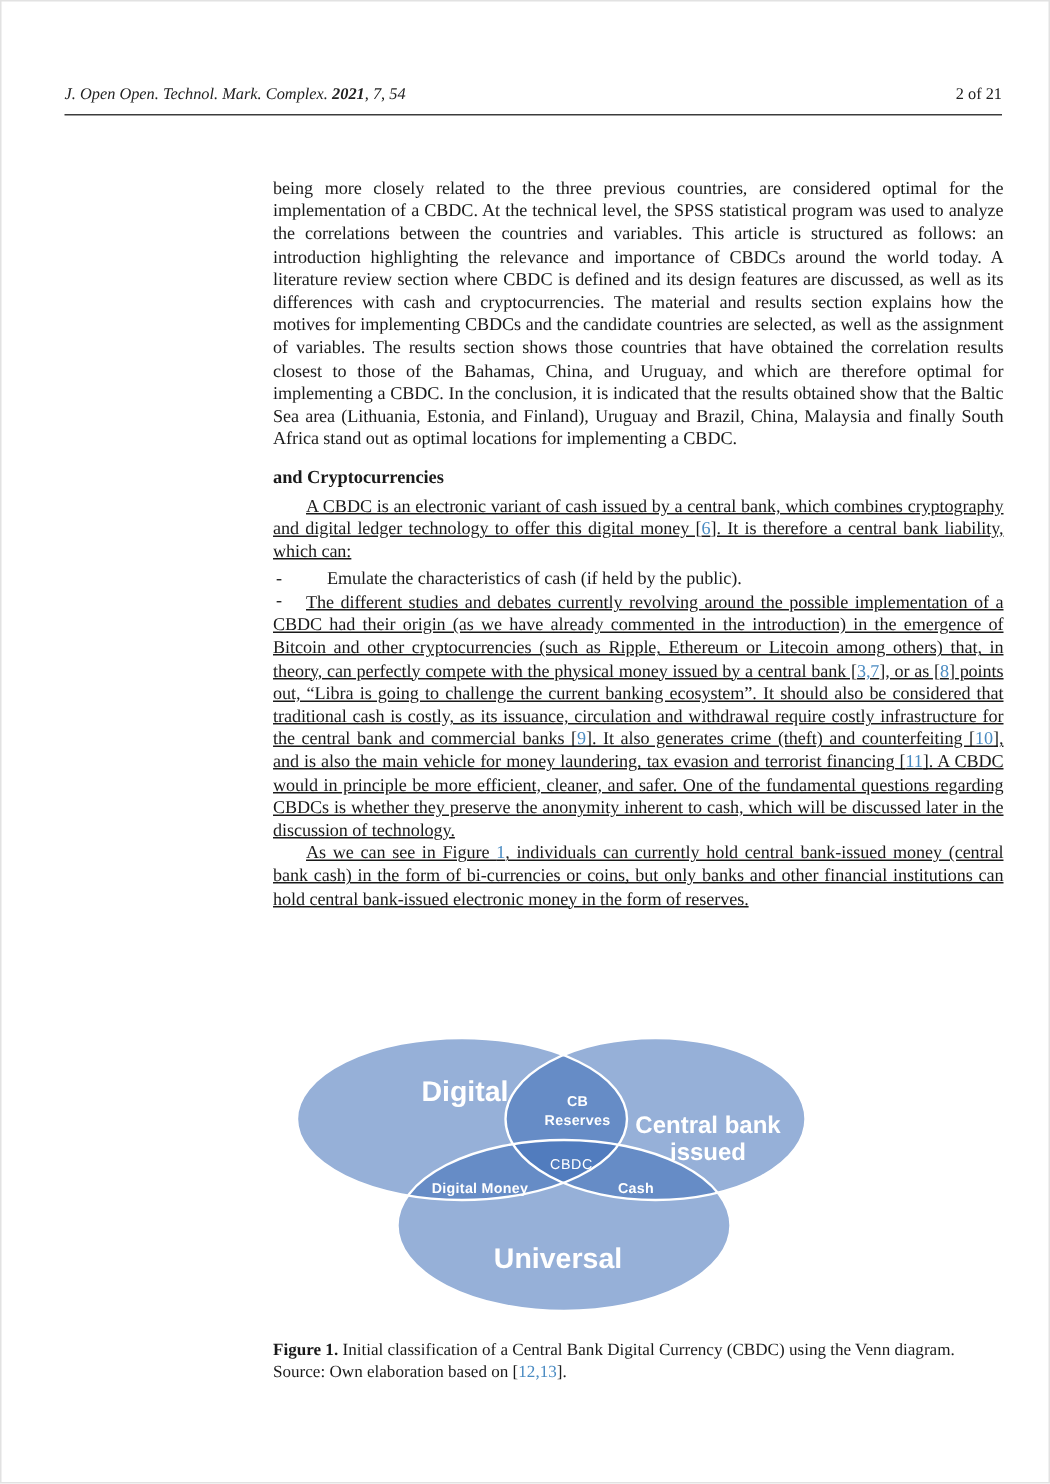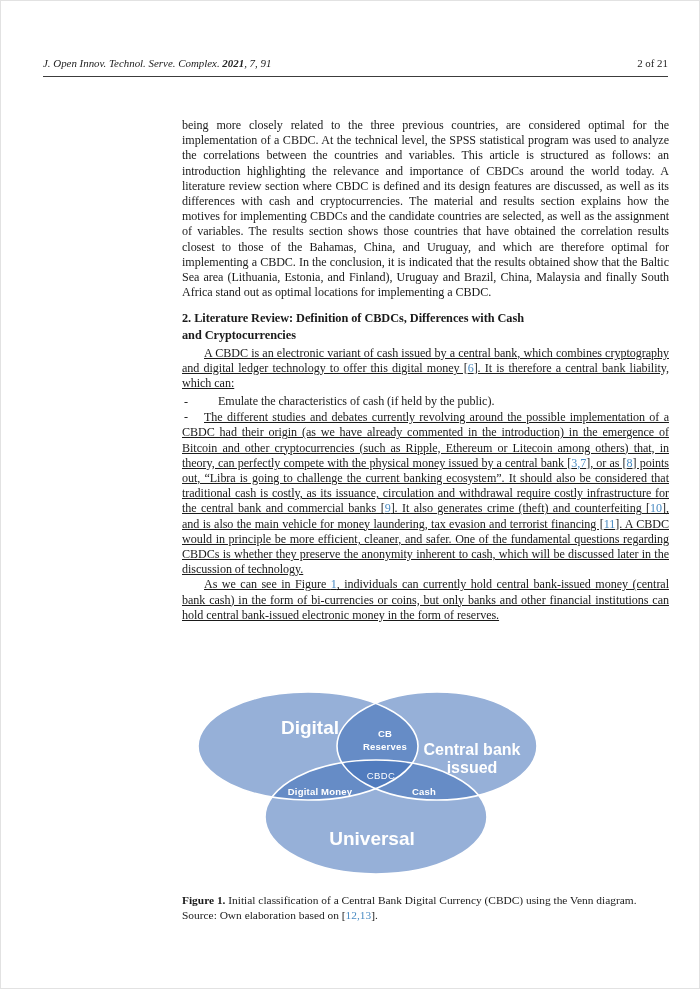--- a/index.html
+++ b/index.html
@@ -40,30 +40,29 @@
   .vlabel-xs{font-size:9.5px;font-weight:normal;letter-spacing:0.4px;}
   .caption{position:absolute;left:182px;top:893px;width:487px;
     font-size:11.4px;line-height:15px;text-align:left;}
 </style>
 </head>
 <body>
 
 <div class="page-frame"></div>
 
 <div class="hdr">
-  <span class="hdr-left"><span class="rt-i">J. Open Innov. Technol. Serve. Complex. </span><span class="rt-ib">2021</span><span class="rt-i">, 7, 91</span></span>
+  <span class="hdr-left"><span class="rt-i">J. Open Open. Technol. Mark. Complex. </span><span class="rt-ib">2021</span><span class="rt-i">, 7, 54</span></span>
   <span class="hdr-right">2 of 21</span>
 </div>
 <div class="hdr-rule"></div>
 
 <div class="col">
   <p>being more closely related to the three previous countries, are considered optimal for the implementation of a CBDC. At the technical level, the SPSS statistical program was used to analyze the correlations between the countries and variables. This article is structured as follows: an introduction highlighting the relevance and importance of CBDCs around the world today. A literature review section where CBDC is defined and its design features are discussed, as well as its differences with cash and cryptocurrencies. The material and results section explains how the motives for implementing CBDCs and the candidate countries are selected, as well as the assignment of variables. The results section shows those countries that have obtained the correlation results closest to those of the Bahamas, China, and Uruguay, and which are therefore optimal for implementing a CBDC. In the conclusion, it is indicated that the results obtained show that the Baltic Sea area (Lithuania, Estonia, and Finland), Uruguay and Brazil, China, Malaysia and finally South Africa stand out as optimal locations for implementing a CBDC.</p>
 
   <div class="sec-head">
-    <div>2. Literature Review: Definition of CBDCs, Differences with Cash</div>
     <div>and Cryptocurrencies</div>
   </div>
 
   <p class="p-indent"><span>A CBDC is an electronic variant of cash issued by a central bank, which combines cryptography and digital ledger technology to offer this digital money [</span><span class="rt-cite">6</span><span>]. It is therefore a central bank liability, which can:</span></p>
 
   <div class="blist">
     <div class="bitem">
       <span class="bmark">-</span>
       <span>Emulate the characteristics of cash (if held by the public).</span>
     </div>

